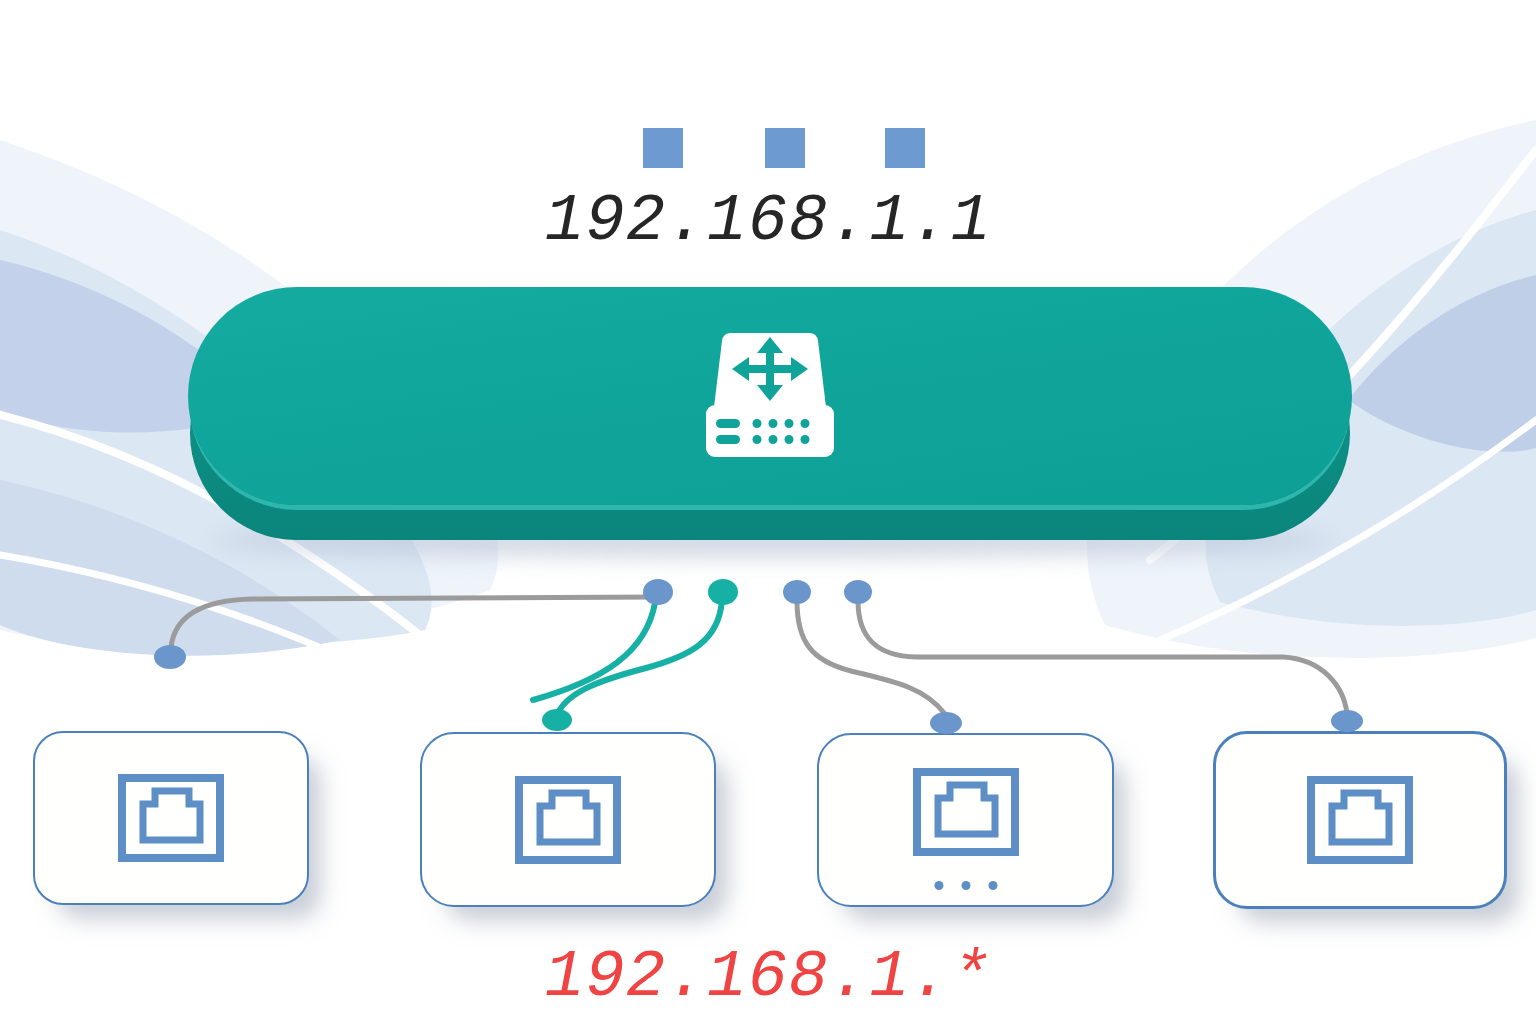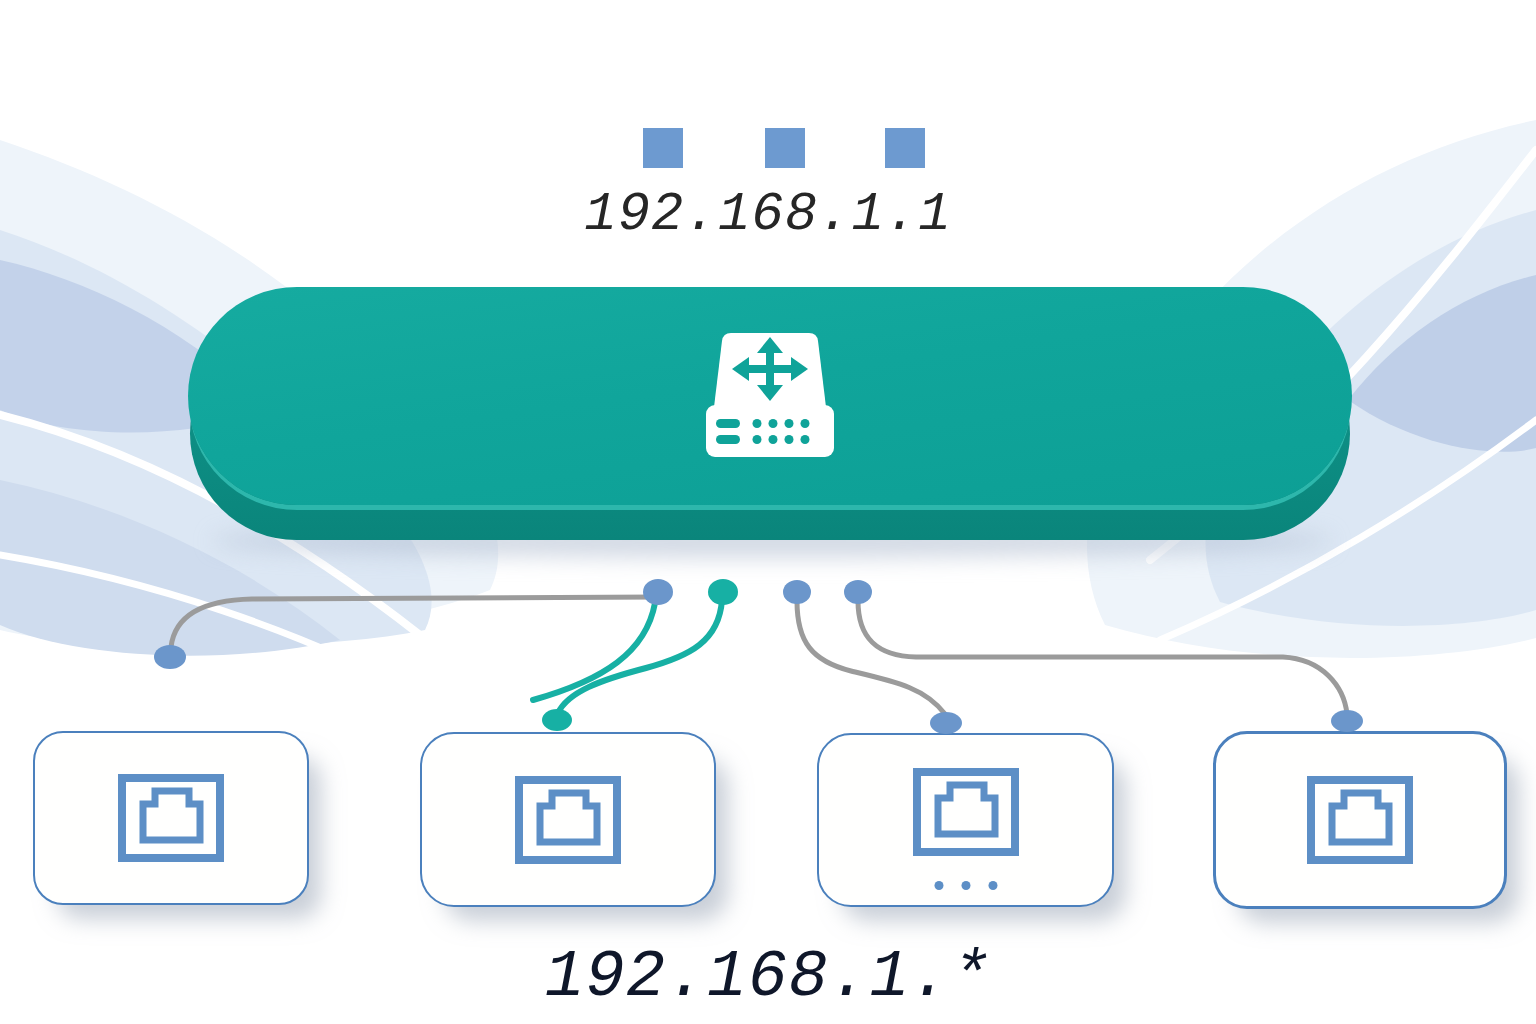--- a/index.html
+++ b/index.html
@@ -10,21 +10,21 @@
   .abs{position:absolute;}
   svg{display:block;}
 
   
   .bg{left:0;top:0;width:1536px;height:1024px;z-index:0;}
 
   
   .sq{width:40px;height:40px;background:#6d9ad0;z-index:6;}
   .ip-label{
     left:0;right:0;top:184px;text-align:center;z-index:6;
-    font-style:italic;font-size:54px;letter-spacing:1px;color:#262626;
+    font-style:italic;font-size:66px;letter-spacing:1px;color:#262626;
   }
 
   
   .pill-shadow{
     left:212px;top:524px;width:1120px;height:34px;border-radius:50%;
     background:rgba(173,185,206,0.55);filter:blur(11px);z-index:1;
   }
   .pill{left:188px;top:287px;width:1164px;height:253px;z-index:3;}
   .pill .side{
     position:absolute;left:2px;right:2px;top:40px;bottom:0;border-radius:127px;
@@ -55,21 +55,21 @@
   .client.b3 .port{margin-top:-16px;}
   .dots3{
     position:absolute;left:50%;bottom:15px;transform:translateX(-50%);
     display:flex;gap:18px;
   }
   .dots3 i{width:9px;height:9px;border-radius:50%;background:#5d8fc6;}
 
   
   .subnet-label{
     left:0;right:0;top:940px;text-align:center;z-index:6;
-    font-style:italic;font-size:66px;letter-spacing:1px;color:#0f172a;
+    font-style:italic;font-size:66px;letter-spacing:1px;color:#ef4444;
   }
 </style>
 </head>
 <body>
 
 <div class="stage">
 
   <svg class="abs bg" viewBox="0 0 1536 1024">
 
     <g>

